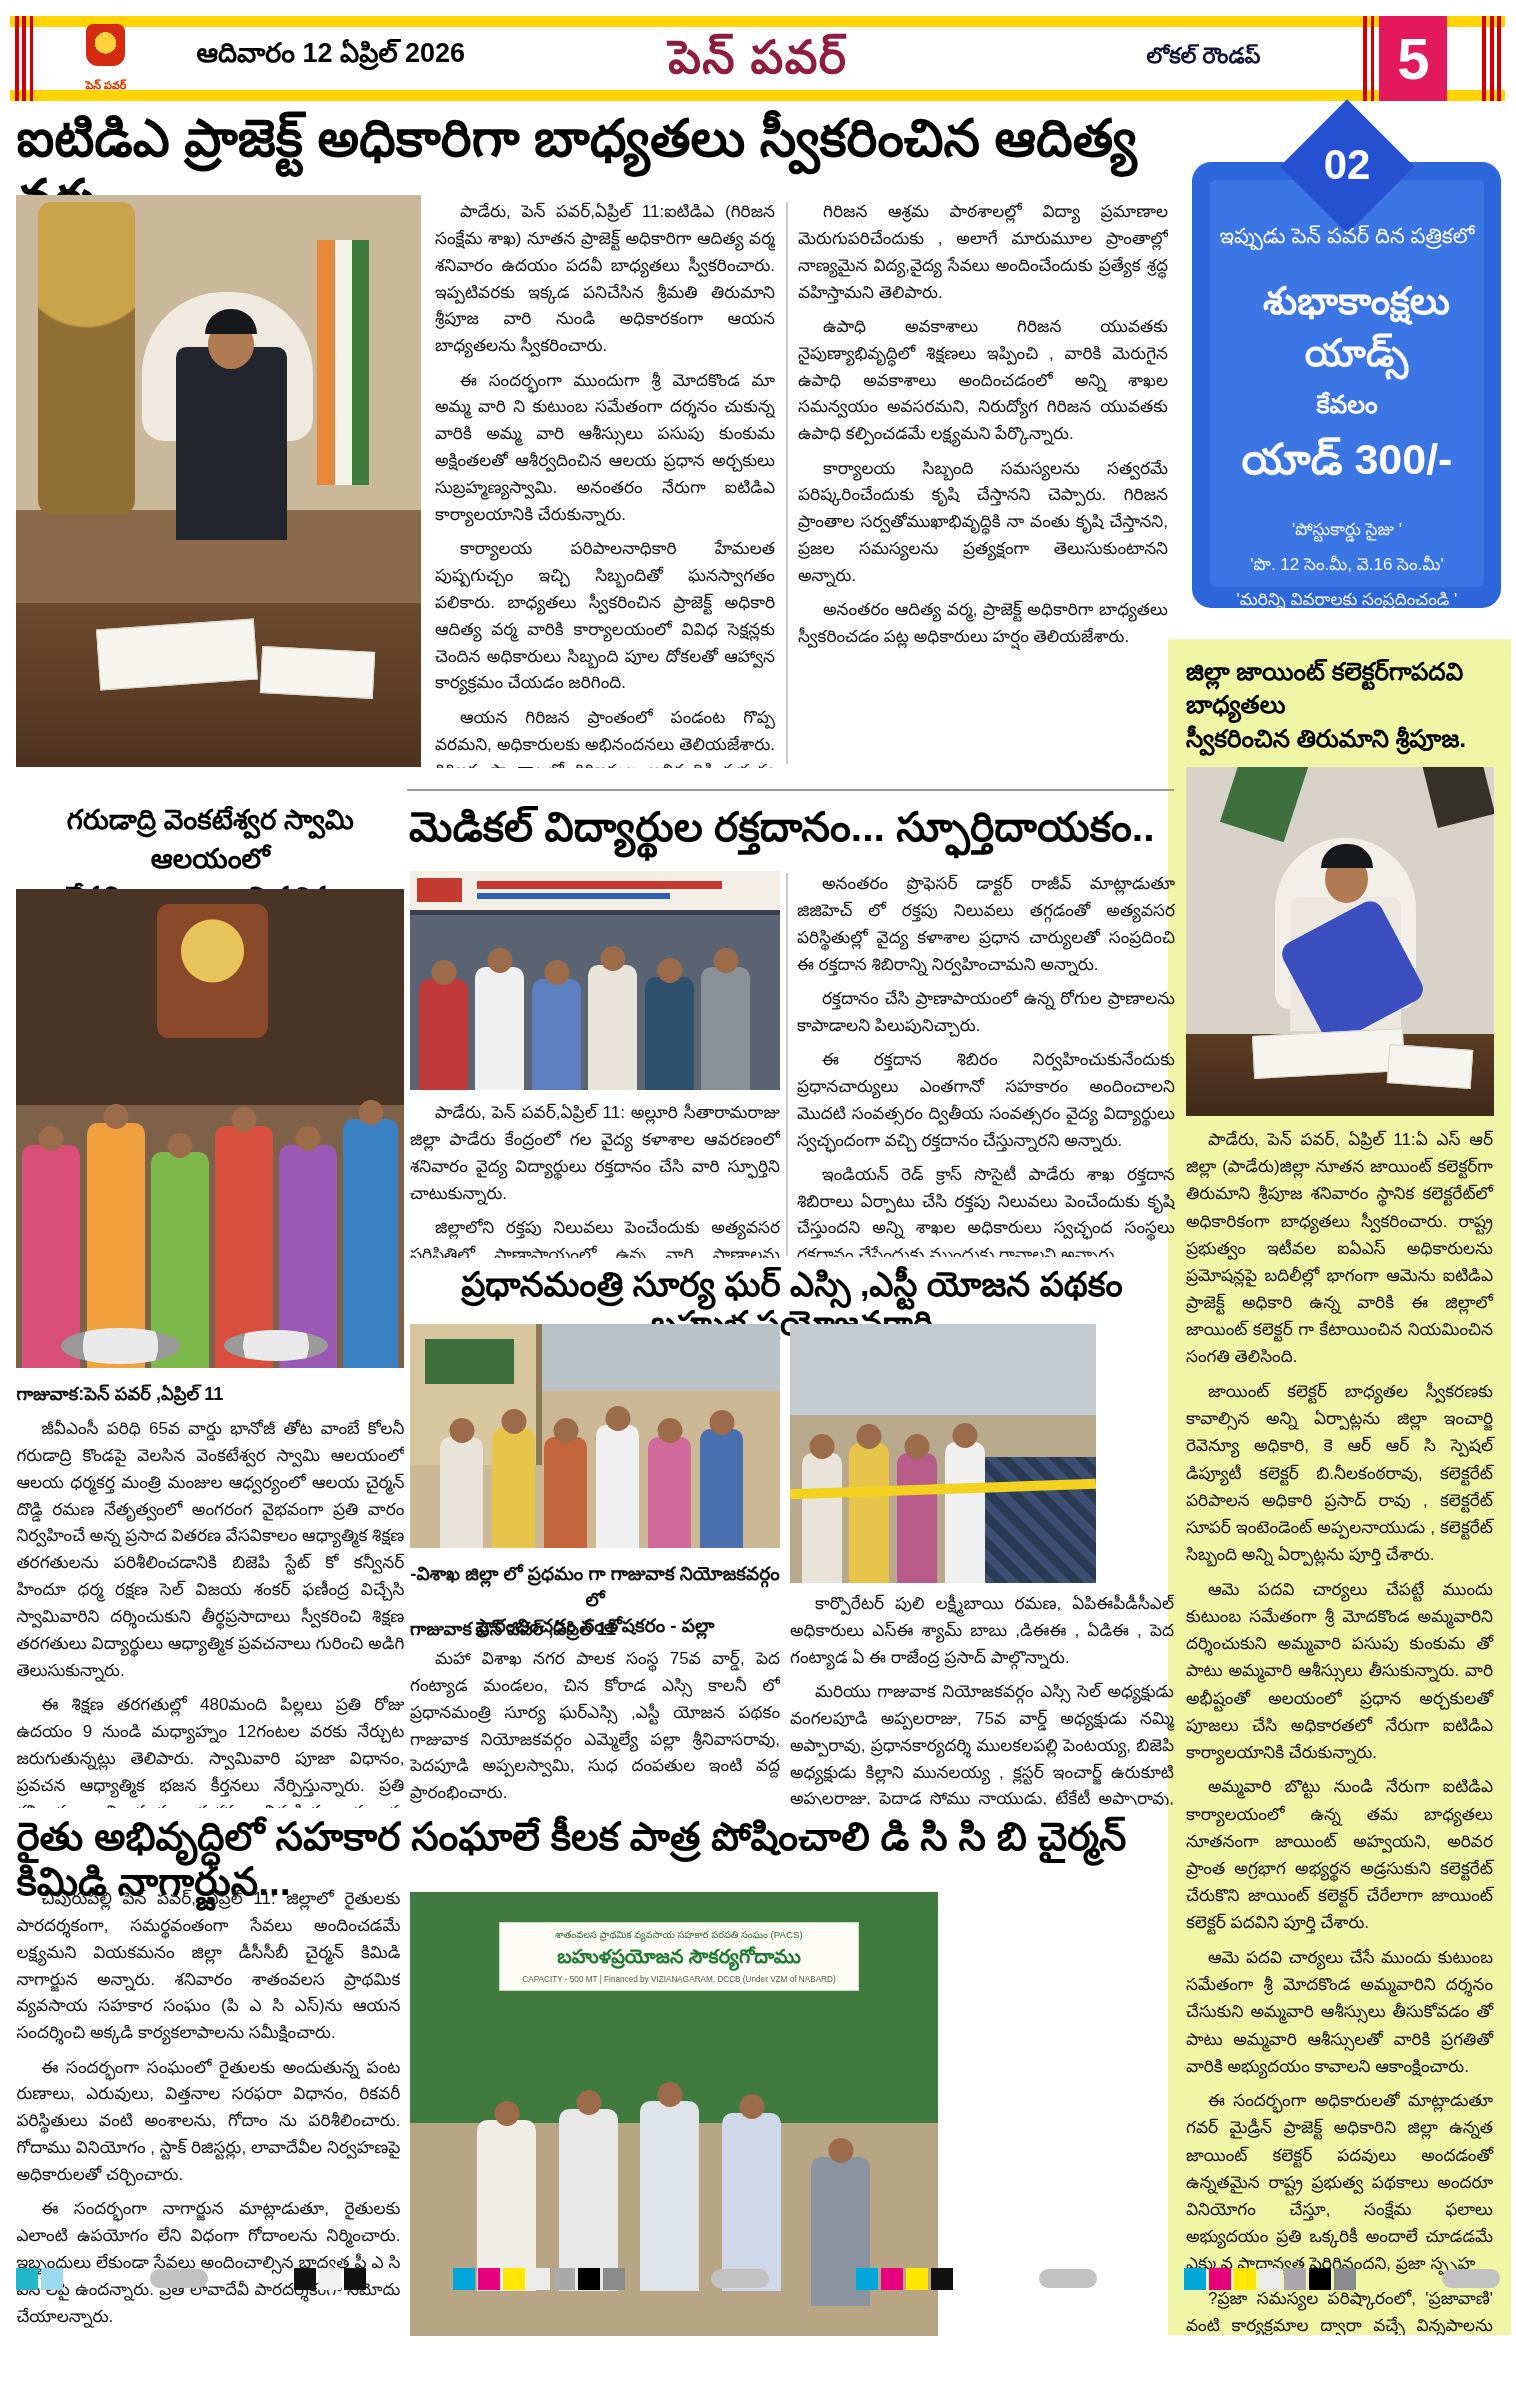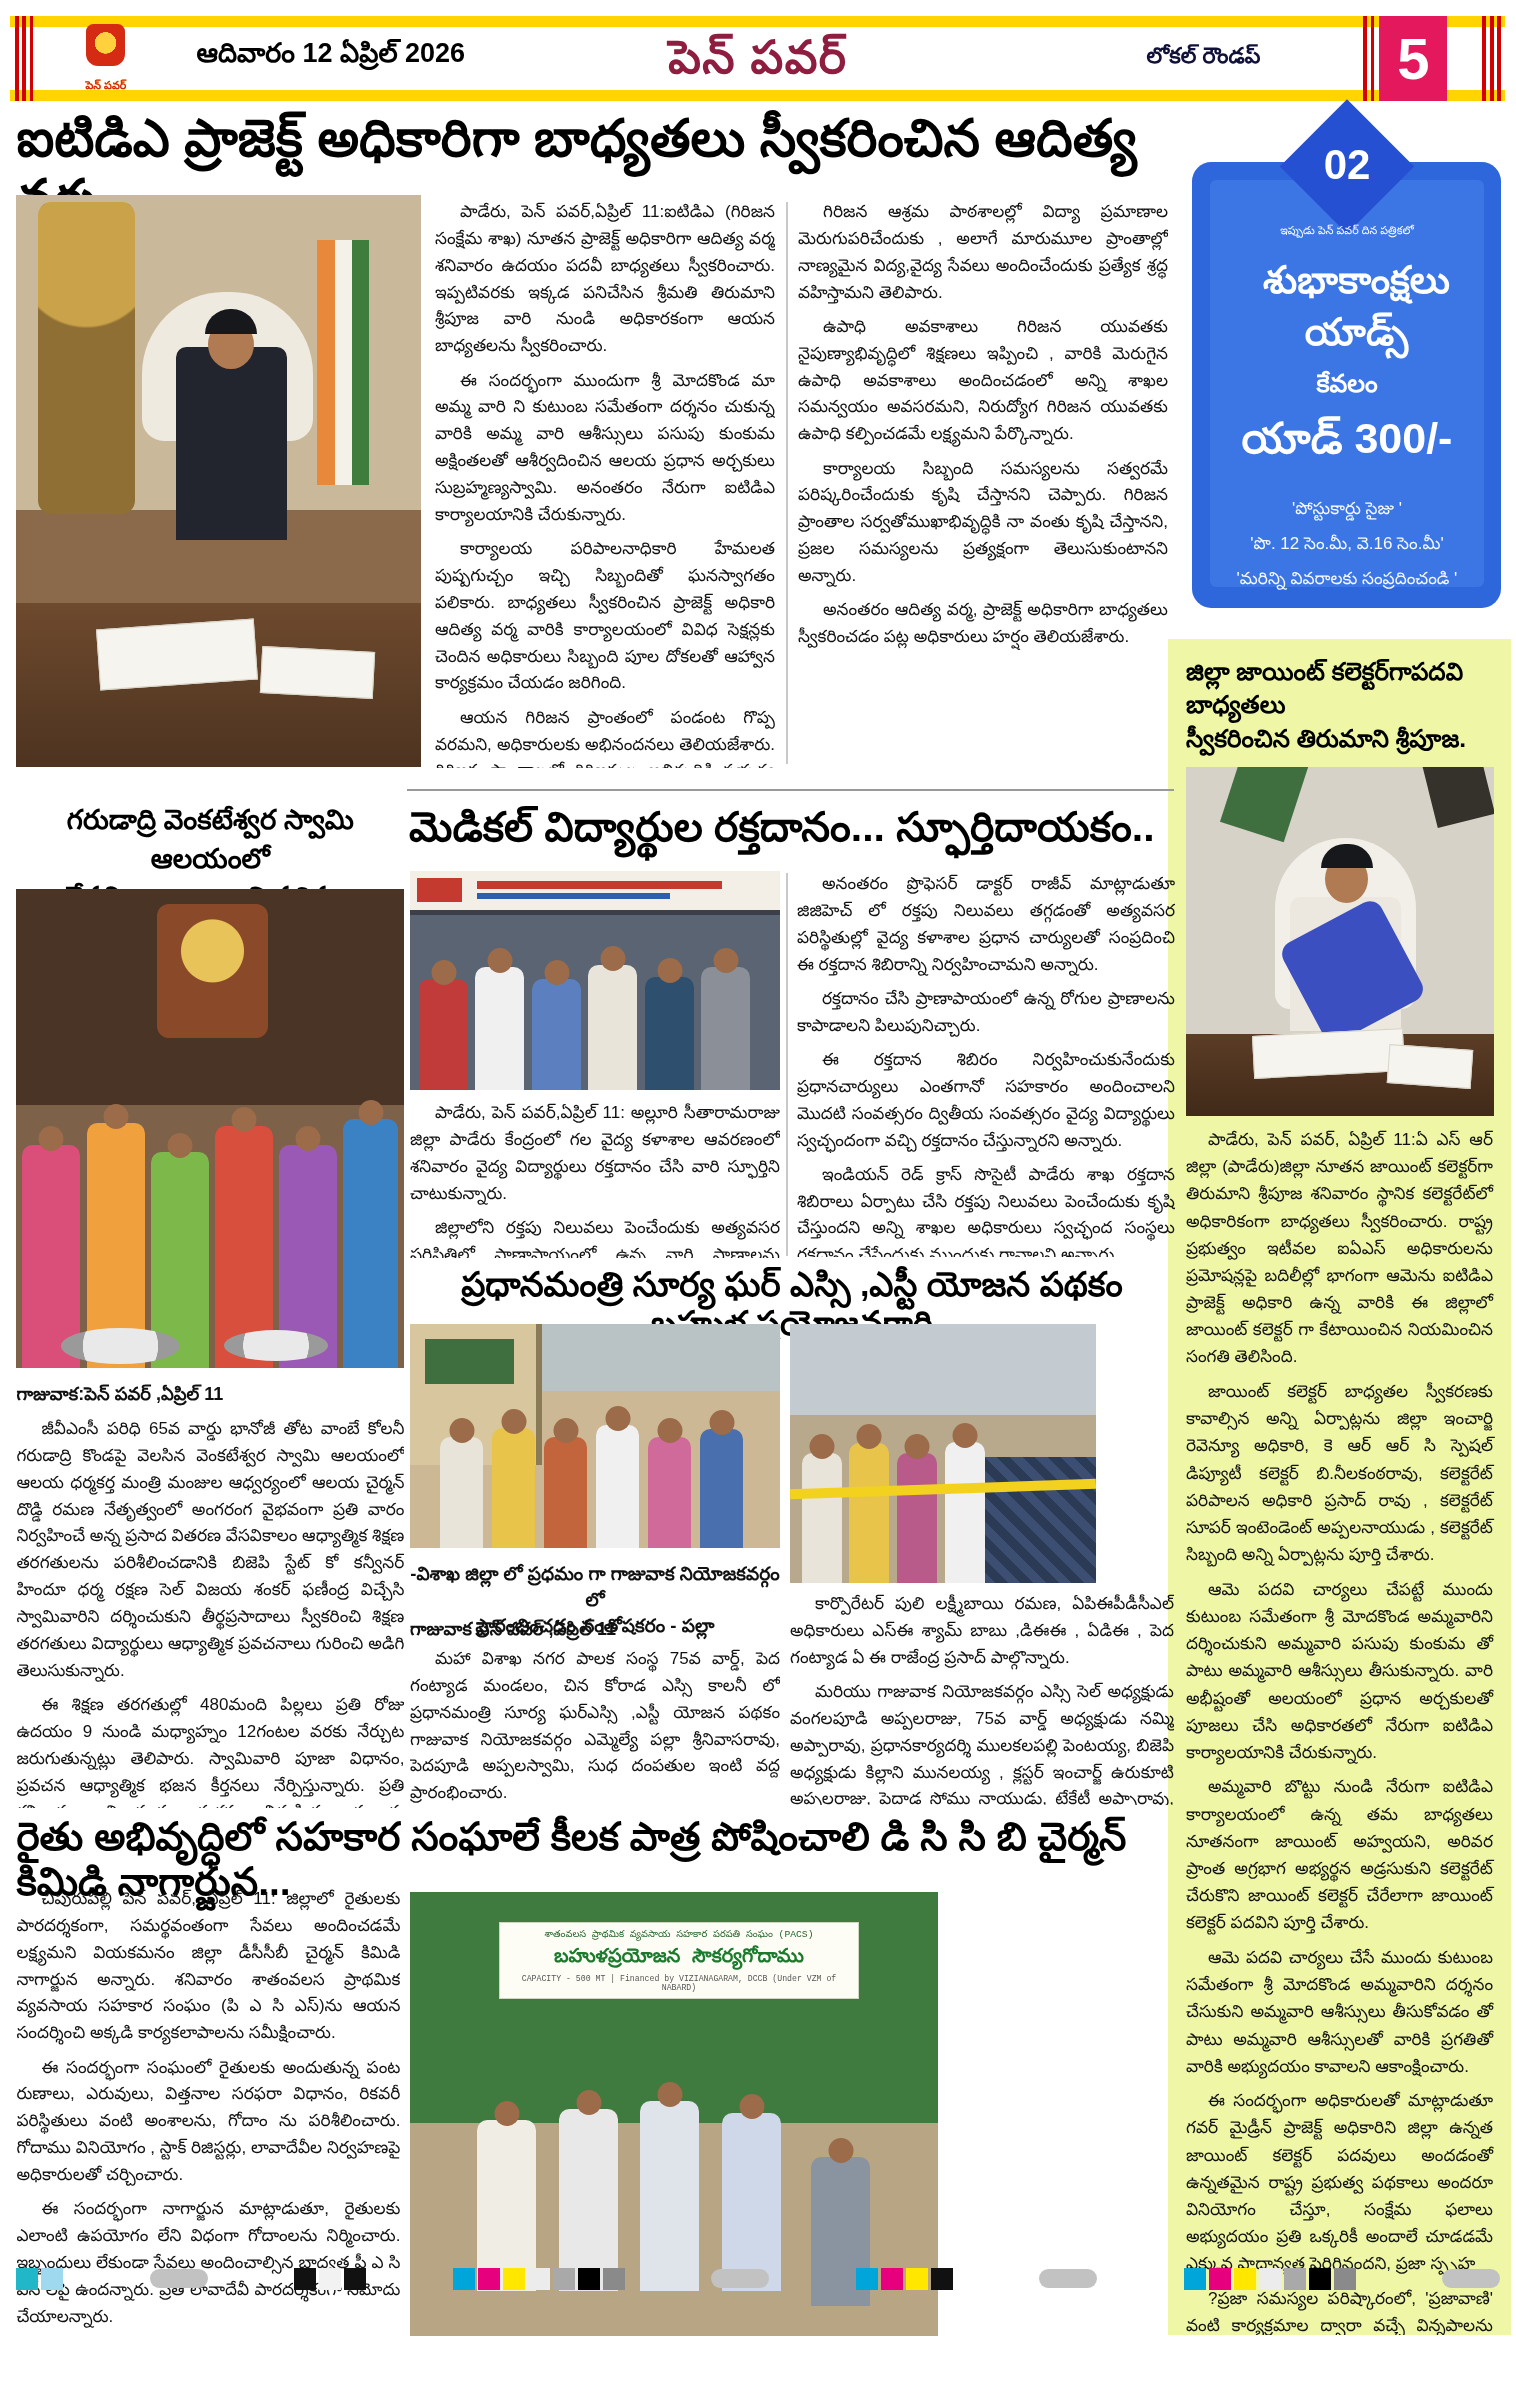--- a/index.html
+++ b/index.html
@@ -30,32 +30,32 @@
   .byline{position:absolute;font-weight:bold;font-size:18px;}
   .caption{position:absolute;font-weight:bold;font-size:18.6px;text-align:center;line-height:1.4;}
   
   .photo{position:absolute;overflow:hidden;background:#b9ab97;}
   .person{position:absolute;border-radius:10.4px 10.4px 0 0;}
   .person:before{content:"";position:absolute;left:50%;top:-19.3px;transform:translateX(-50%);
                  width:25px;height:25px;border-radius:50%;background:#9c6b4a;}
   .flag{position:absolute;display:flex;}
   .flag i{display:block;height:100%;}
   .paper{position:absolute;background:#f6f4ee;border:0.7px solid #d8d4c8;}
-  .signboard{position:absolute;background:#fdfdf6;border:1.5px solid #cfd6c2;text-align:center;padding:6px 4.5px;font-family:Liberation Mono, monospace;}
+  .signboard{position:absolute;background:#fdfdf6;border:1.5px solid #cfd6c2;text-align:center;padding:6px 4.5px;}
   .signboard .s1{font-size:9.7px;color:#256329;}
   .signboard .s2{font-size:19.3px;font-weight:bold;color:#1c7a2e;margin:3px 0;}
   .signboard .s3{font-size:8.2px;color:#555;}
   
   .ad{position:absolute;left:1185px;top:113px;width:324px;height:522px;}
   .ad .body{position:absolute;left:7.4px;top:49px;width:309px;height:446px;background:#2e66db;border-radius:19.3px;}
   .ad .inner{position:absolute;left:25px;top:67px;width:274px;height:407px;background:#3b76e4;border-radius:6px;}
   .ad .diamond{position:absolute;left:50%;top:6px;width:95px;height:95px;background:#2550d2;transform:translateX(-50%) rotate(45deg);}
   .ad .dnum{position:absolute;left:50%;top:28px;transform:translateX(-50%);color:#fff;font-size:42px;font-weight:bold;}
   .ad .txt{position:absolute;left:25px;top:111px;width:274px;color:#fff;text-align:center;}
-  .ad .l1{font-size:11px;margin-bottom:20px;}
+  .ad .l1{font-size:21px;margin-bottom:27px;}
   .ad .l2{font-size:38px;font-weight:bold;margin-bottom:6px;margin-left:19px;}
   .ad .l3{font-size:25px;font-weight:bold;margin-bottom:10.4px;}
   .ad .price{font-size:43px;font-weight:bold;margin-bottom:25px;}
   .ad .sm{font-size:17px;margin-bottom:12px;opacity:.95;}
   .ad .phone{font-size:39px;font-weight:bold;letter-spacing:1.5px;margin-top:4.5px;}
   .ad .terms{font-size:13.4px;margin-top:12px;opacity:.9;font-weight:bold;}
   
   .ybox{position:absolute;left:1168px;top:639px;width:343px;height:1696px;background:#eff7a6;box-sizing:border-box;padding:16.4px 18px;overflow:hidden;}
   .ybox h2{margin:0 0 12px 0;font-size:24.5px;line-height:1.35;color:#000;}
   .ybox .ytext{font-size:17px;line-height:1.6;text-align:justify;}

